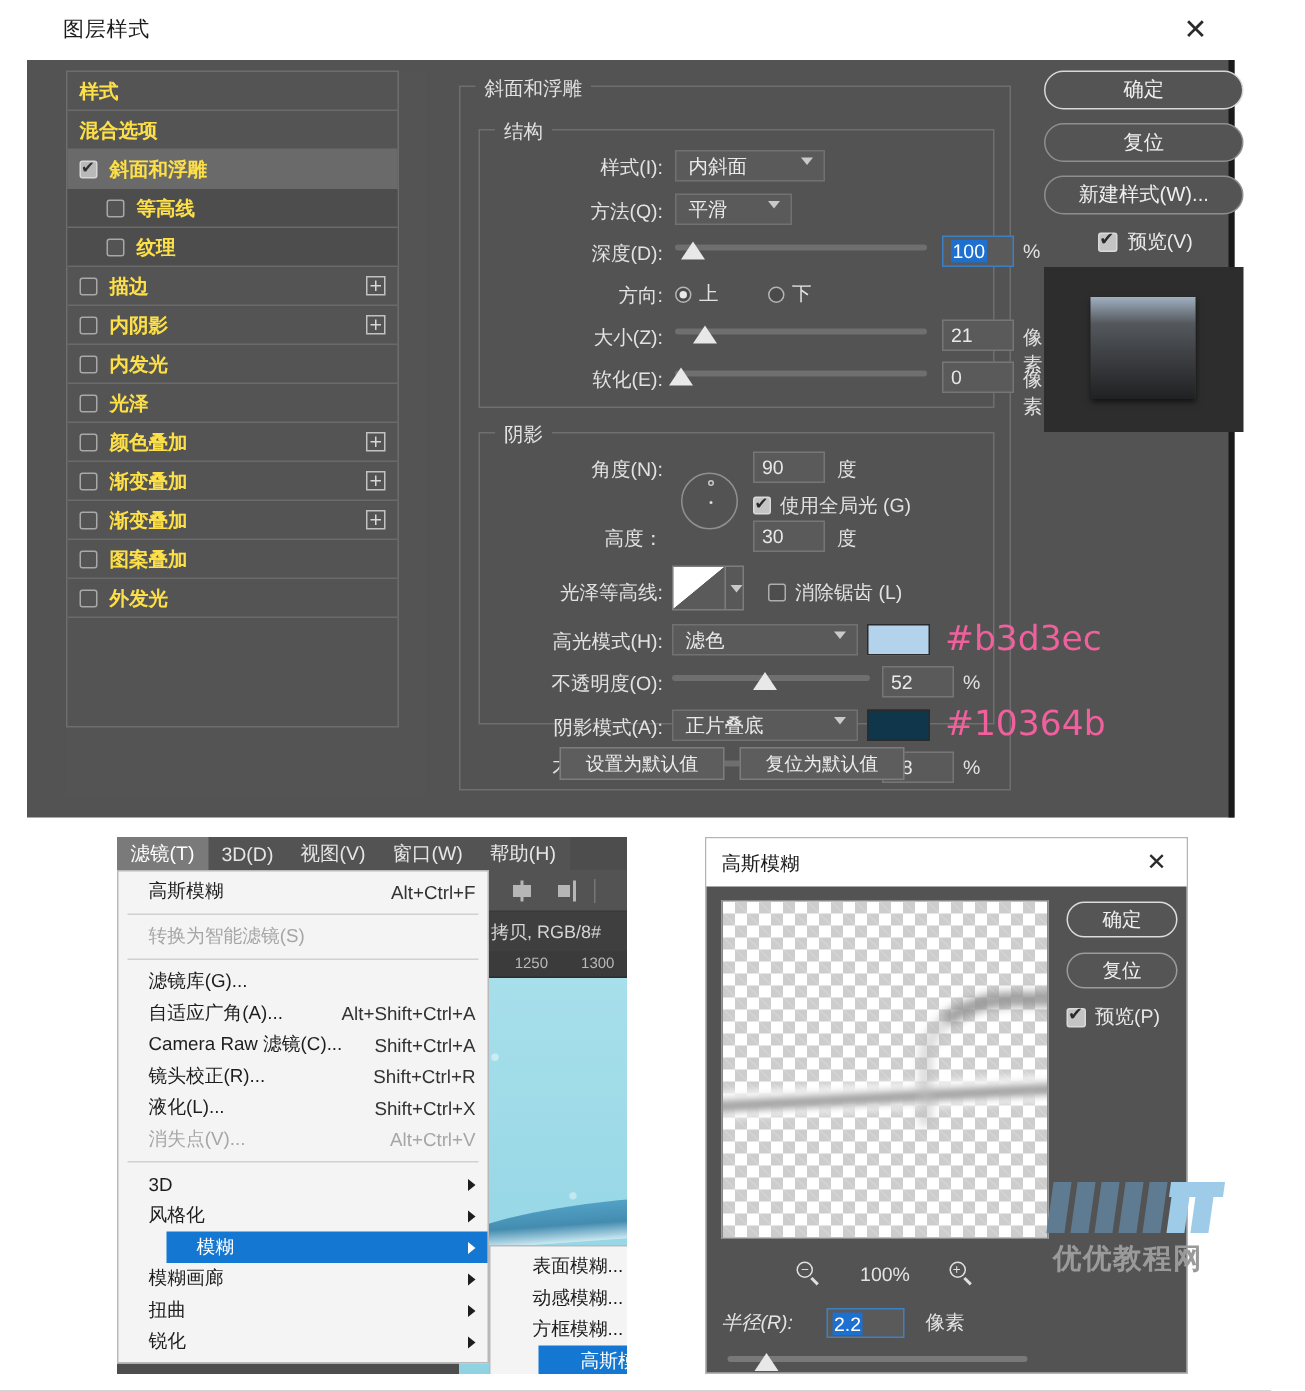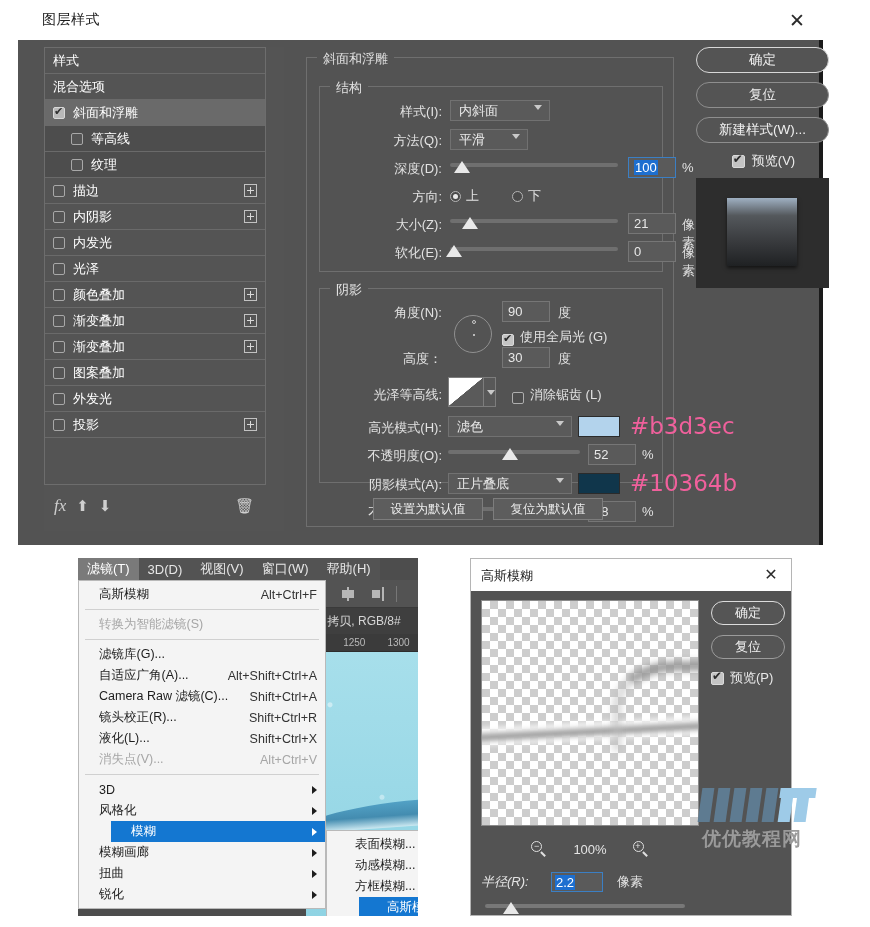--- a/index.html
+++ b/index.html
@@ -46,23 +46,24 @@
   }
   .styles-list {
     position:absolute; left:0; top:0; width: 222px; height: 438px;
     background:#545454;
     border: 1px solid #6d6d6d;
   }
   .style-row {
     position:relative; height: 26px;
     border-bottom: 1px solid #6a6a6a;
     display:flex; align-items:center;
-    color:#ffffff; font-size:13px;
+    color:#fde047; font-size:13px;
     padding-left: 8px;
     cursor:default;
+    font-weight:bold;
   }
   .style-row.indent { padding-left: 26px; background:#4d4d4d; }
   .style-row.selected { background:#6a6a6a; }
   .style-row .cb {
     width: 12px; height: 12px;
     border: 1px solid #a8a8a8; border-radius: 2px;
     background: #545454;
     margin-right: 8px; flex:0 0 auto;
     position:relative;
   }
@@ -156,21 +157,21 @@
   .radio .rc {
     width: 11px; height: 11px; border-radius:50%;
     border:1px solid #b5b5b5; background:#4a4a4a;
     margin-right: 5px; position:relative;
   }
   .radio .rc.on::after {
     content:""; position:absolute; left:2px; top:2px;
     width:5px;height:5px;border-radius:50%;background:#e9e9e9;
   }
 
-  .chk { position:absolute; display:flex; align-items:flex-end; font-size:13px; color:#e2e2e2; }
+  .chk { position:absolute; display:flex; align-items:center; font-size:13px; color:#e2e2e2; }
   .chk .cb2 {
     width: 12px; height: 12px; border:1px solid #aeaeae; border-radius:2px;
     background:#4d4d4d; margin-right:6px; position:relative;
   }
   .chk .cb2.on { background:#c4c4c4; border-color:#dadada; }
   .chk .cb2.on::after {
     content:"✔"; position:absolute; left:0; top:-3px; font-size:11px;
     color:#2a2a2a; line-height:14px; font-family:"DejaVu Sans", sans-serif;
   }
 
@@ -499,33 +500,21 @@
               <span class="plus"></span>
             </div>
             <div class="style-row">
               <span class="cb"></span>
               <span class="lbl">图案叠加</span>
             </div>
             <div class="style-row">
               <span class="cb"></span>
               <span class="lbl">外发光</span>
             </div>
-            <div class="style-row">
-              <span class="cb"></span>
-              <span class="lbl">投影</span>
-              <span class="plus"></span>
-            </div>
           </div>
-        <div class="styles-footer">
-          <div class="sf-icon sf-fx">fx</div>
-          <div class="sf-icon">⬆</div>
-          <div class="sf-icon">⬇</div>
-          <div class="sf-spacer"></div>
-          <div class="sf-icon" style="margin-right:12px;">🗑</div>
-        </div>
       </div>
 
       <div class="settings">
 
         <div class="group gmain">
           <div class="glabel">斜面和浮雕</div>
 
           <div class="group gstruct">
             <div class="glabel">结构</div>
 

